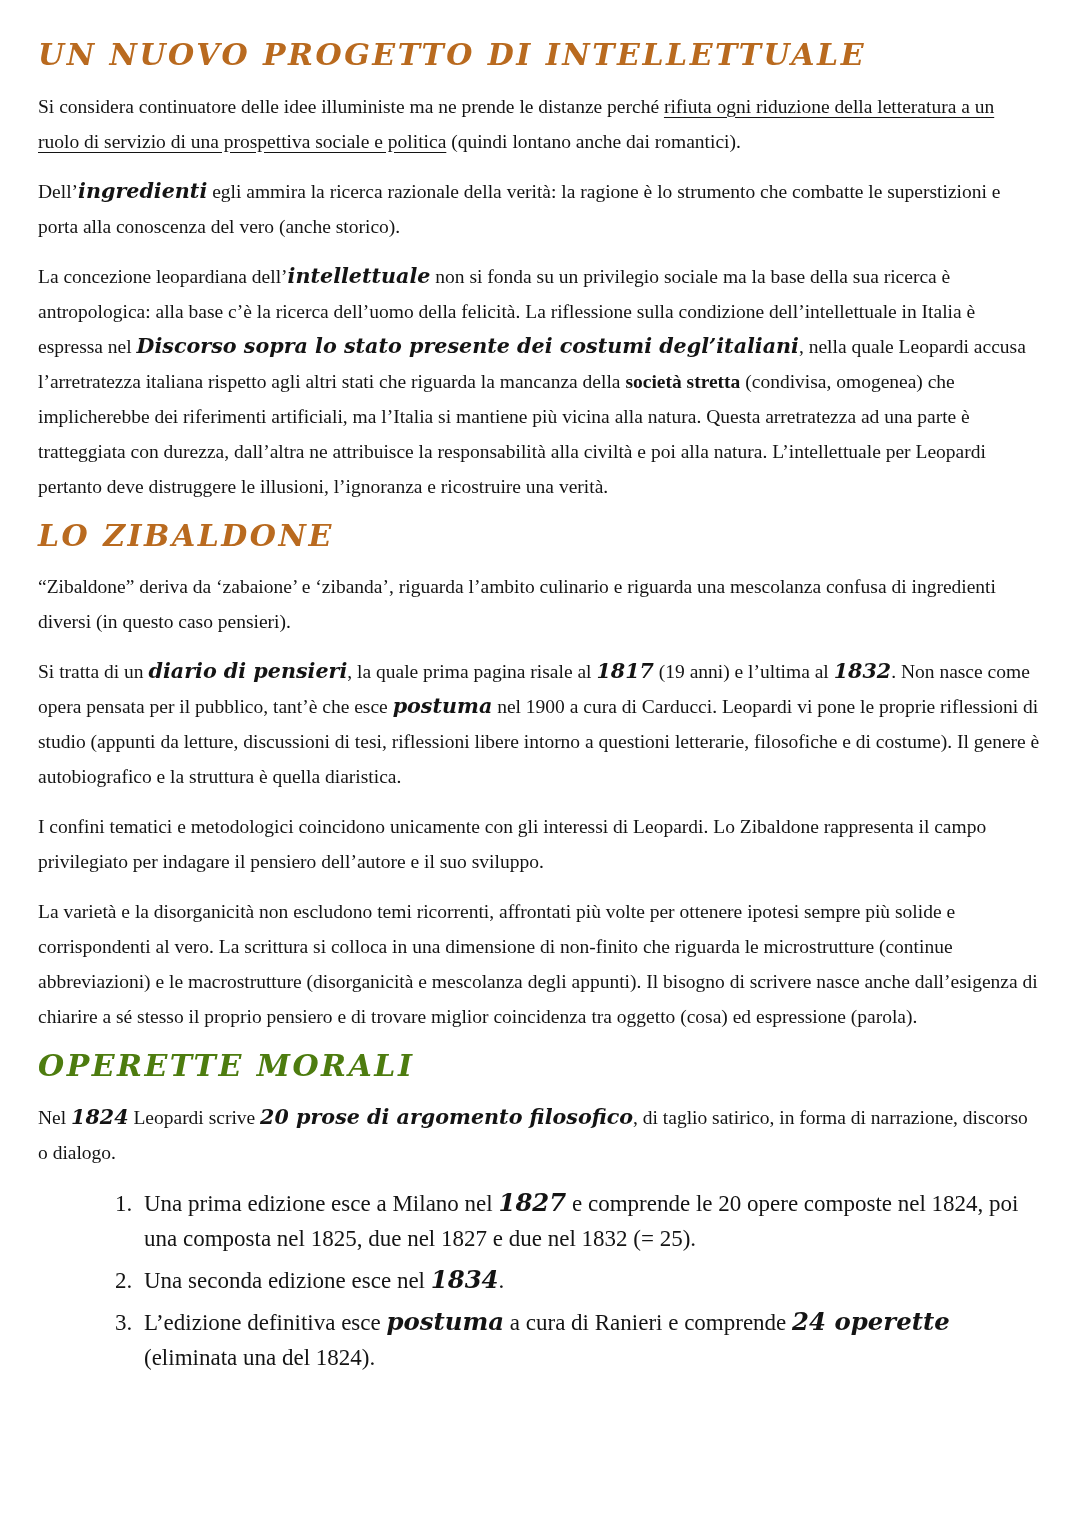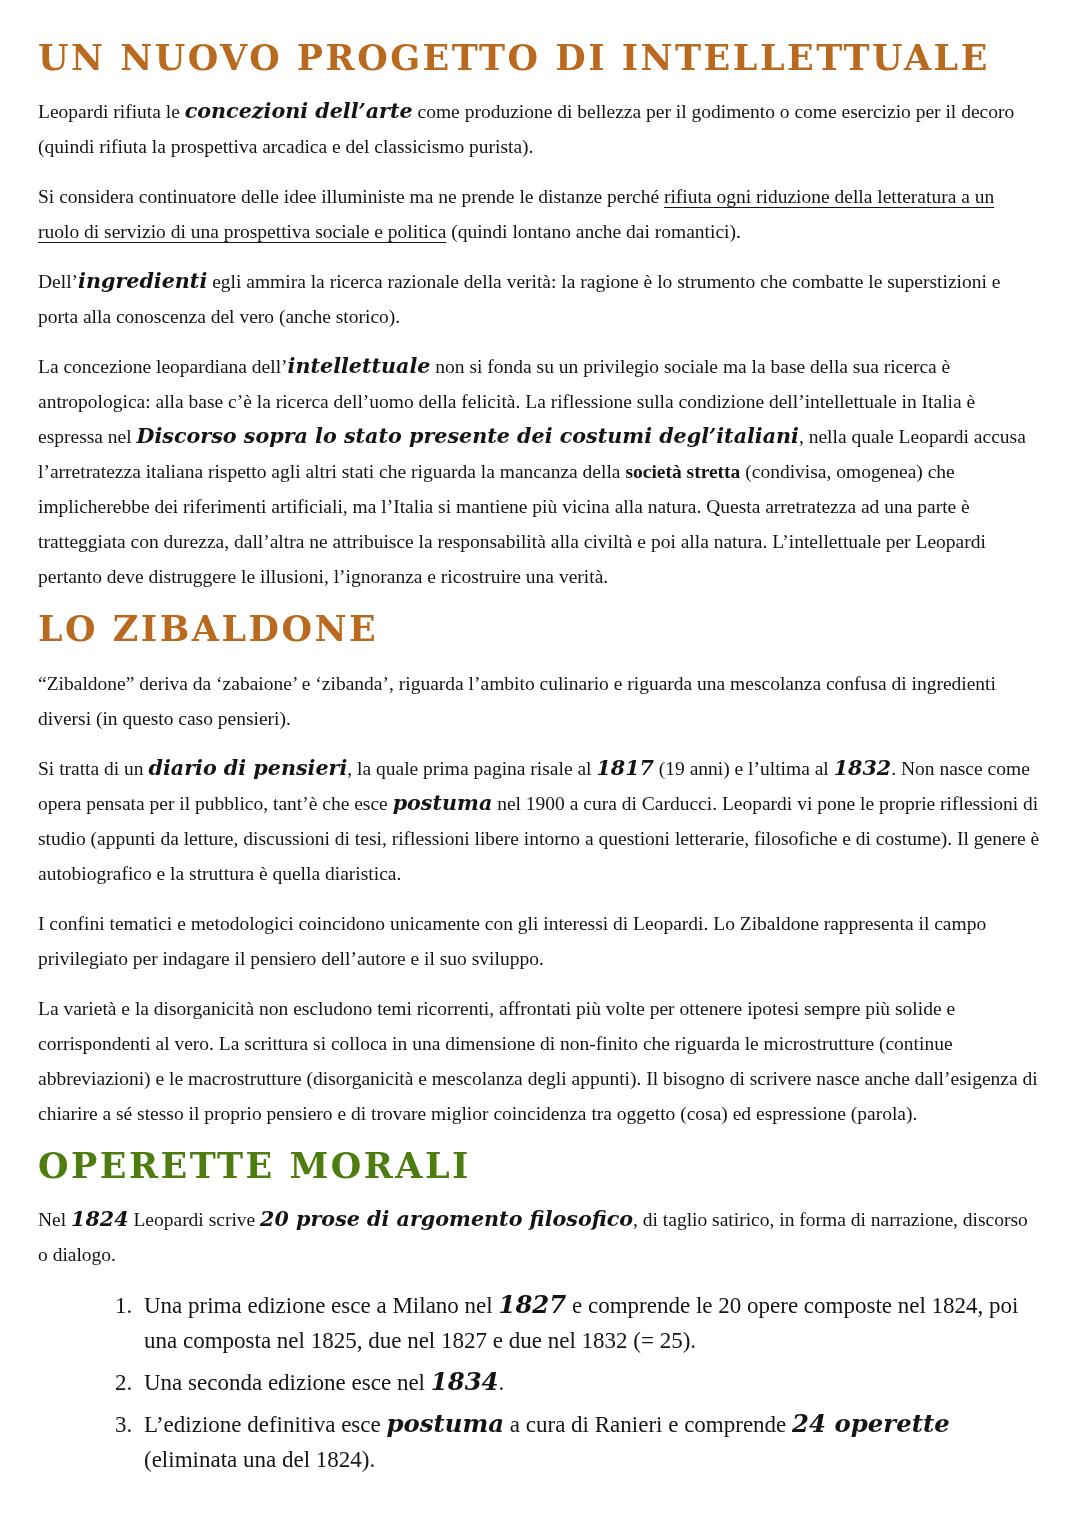--- a/index.html
+++ b/index.html
@@ -20,21 +20,22 @@
     width: 1080px;
     min-height: 1527px;
     padding: 38px 40px 10px 38px;
     background: #ffffff;
   }
   section { margin: 0; }
   section + section { }
   .heading {
     font-family: "DejaVu Serif", serif;
     font-weight: 800;
-    font-size: 35px;
+    font-style: italic;
+    font-size: 30px;
     letter-spacing: 2.5px;
     line-height: 1.15;
     margin: 0 0 16px 0;
     text-transform: uppercase;
     
   }
   p.paragraph {
     font-size: 19.5px;
     line-height: 35px;
     margin: 0 0 15px 0;
@@ -65,21 +66,20 @@
     font-weight: 700;
     text-underline-offset: 4px;
   }
 </style>
 </head>
 <body>
 
 <div class="page" style="color: rgb(20, 20, 20);">
     <section>
       <h2 class="heading" style="color: rgb(185, 106, 31);">Un nuovo progetto di intellettuale</h2>
-      <p class="paragraph"><span class="run-n">Leopardi rifiuta le </span><span class="run-script">concezioni dell’arte</span><span class="run-n"> come produzione di bellezza per il godimento o come esercizio per il decoro (quindi rifiuta la prospettiva arcadica e del classicismo purista).</span></p>
       <p class="paragraph"><span class="run-n">Si considera continuatore delle idee illuministe ma ne prende le distanze perché </span><span class="run-u">rifiuta ogni riduzione della letteratura a un ruolo di servizio di una prospettiva sociale e politica</span><span class="run-n"> (quindi lontano anche dai romantici).</span></p>
       <p class="paragraph"><span class="run-n">Dell’</span><span class="run-script">ingredienti</span><span class="run-n"> egli ammira la ricerca razionale della verità: la ragione è lo strumento che combatte le superstizioni e porta alla conoscenza del vero (anche storico).</span></p>
       <p class="paragraph"><span class="run-n">La concezione leopardiana dell’</span><span class="run-script">intellettuale</span><span class="run-n"> non si fonda su un privilegio sociale ma la base della sua ricerca è antropologica: alla base c’è la ricerca dell’uomo della felicità. La riflessione sulla condizione dell’intellettuale in Italia è espressa nel </span><span class="run-script">Discorso sopra lo stato presente dei costumi degl’italiani</span><span class="run-n">, nella quale Leopardi accusa l’arretratezza italiana rispetto agli altri stati che riguarda la mancanza della </span><span class="run-bu">società stretta</span><span class="run-n"> (condivisa, omogenea) che implicherebbe dei riferimenti artificiali, ma l’Italia si mantiene più vicina alla natura. Questa arretratezza ad una parte è tratteggiata con durezza, dall’altra ne attribuisce la responsabilità alla civiltà e poi alla natura. L’intellettuale per Leopardi pertanto deve distruggere le illusioni, l’ignoranza e ricostruire una verità.</span></p>
     </section>
     <section>
       <h2 class="heading" style="color: rgb(185, 106, 31);">Lo Zibaldone</h2>
       <p class="paragraph"><span class="run-n">“Zibaldone” deriva da ‘zabaione’ e ‘zibanda’, riguarda l’ambito culinario e riguarda una mescolanza confusa di ingredienti diversi (in questo caso pensieri).</span></p>
       <p class="paragraph"><span class="run-n">Si tratta di un </span><span class="run-script">diario di pensieri</span><span class="run-n">, la quale prima pagina risale al </span><span class="run-script">1817</span><span class="run-n"> (19 anni) e l’ultima al </span><span class="run-script">1832</span><span class="run-n">. Non nasce come opera pensata per il pubblico, tant’è che esce </span><span class="run-script">postuma</span><span class="run-n"> nel 1900 a cura di Carducci. Leopardi vi pone le proprie riflessioni di studio (appunti da letture, discussioni di tesi, riflessioni libere intorno a questioni letterarie, filosofiche e di costume). Il genere è autobiografico e la struttura è quella diaristica.</span></p>
       <p class="paragraph"><span class="run-n">I confini tematici e metodologici coincidono unicamente con gli interessi di Leopardi. Lo Zibaldone rappresenta il campo privilegiato per indagare il pensiero dell’autore e il suo sviluppo.</span></p>
       <p class="paragraph"><span class="run-n">La varietà e la disorganicità non escludono temi ricorrenti, affrontati più volte per ottenere ipotesi sempre più solide e corrispondenti al vero. La scrittura si colloca in una dimensione di non-finito che riguarda le microstrutture (continue abbreviazioni) e le macrostrutture (disorganicità e mescolanza degli appunti). Il bisogno di scrivere nasce anche dall’esigenza di chiarire a sé stesso il proprio pensiero e di trovare miglior coincidenza tra oggetto (cosa) ed espressione (parola).</span></p>

